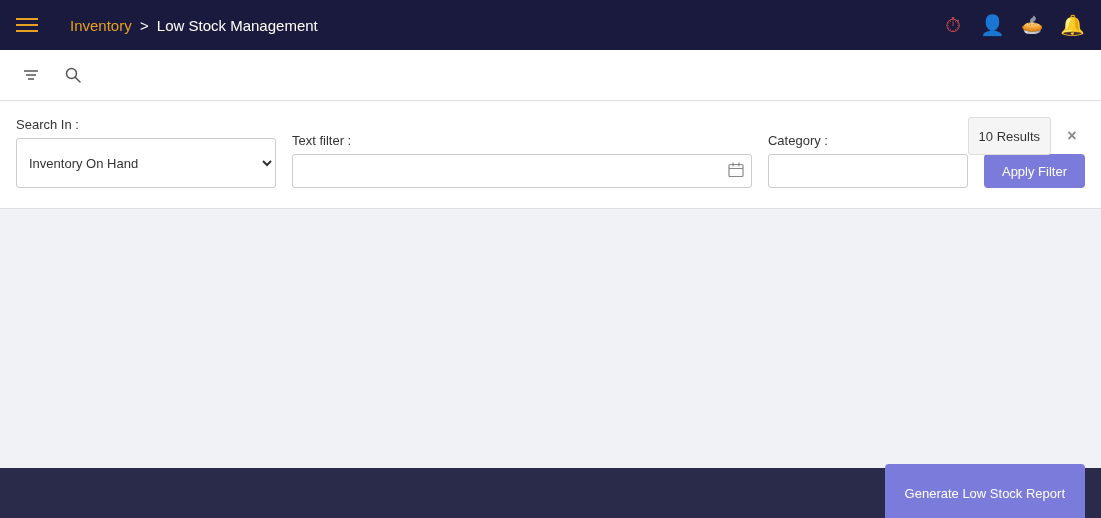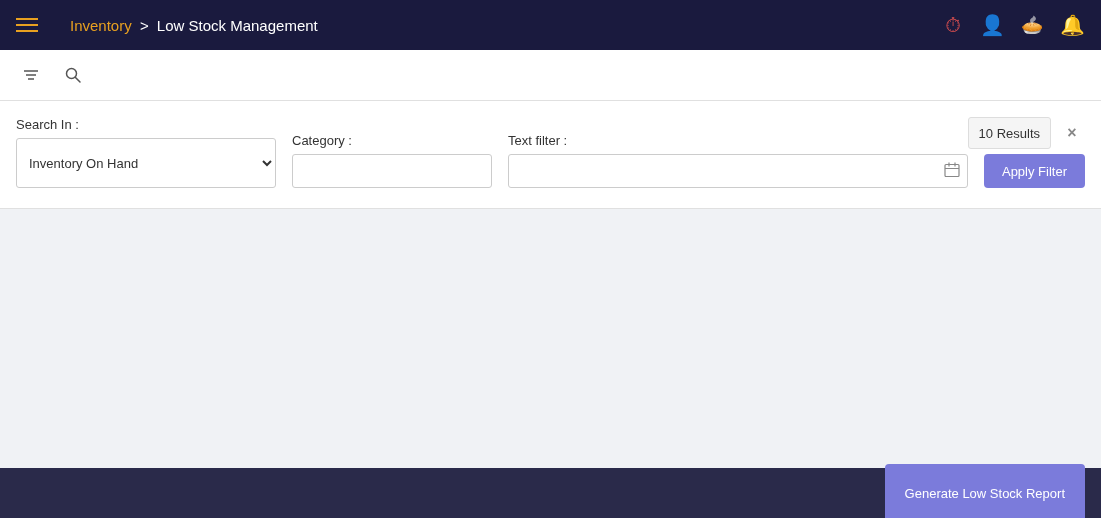--- a/index.html
+++ b/index.html
@@ -184,21 +184,21 @@
     }
 
     .results-badge {
       background: #f5f5f5;
       border: 1px solid #ddd;
       border-radius: 3px;
       padding: 12px 10px;
       font-size: 13px;
       color: #333;
       white-space: nowrap;
-      height: 32px;
+      height: 38px;
       display: flex;
       align-items: center;
     }
 
     .close-btn {
       width: 26px;
       height: 26px;
       display: flex;
       align-items: center;
       justify-content: center;
@@ -301,42 +301,42 @@
     <div class="close-btn">×</div>
   </div>
 
   <div class="filter-row">
 
     <div class="filter-group filter-group-search">
       <label class="filter-label">Search In :</label>
       <select class="filter-select">
         <option value="Inventory On Hand">Inventory On Hand</option>
       </select>
-    </div>
-
-    <div class="filter-group filter-group-category">
-      <label class="filter-label">Category :</label>
-      <input class="filter-input" type="text" style="">
     </div>
 
     <div class="filter-group filter-group-text">
       <label class="filter-label">Text filter :</label>
       <div class="text-filter-wrapper">
         <input class="filter-input" type="text" style="width: 100%; padding-right: 32px;">
         <span class="text-filter-icon">
           <svg width="16" height="16" viewBox="0 0 16 16" fill="none" xmlns="http://www.w3.org/2000/svg">
             <rect x="1" y="3" width="14" height="12" rx="1" stroke="#888" stroke-width="1.2"></rect>
             <line x1="1" y1="7" x2="15" y2="7" stroke="#888" stroke-width="1.2"></line>
             <line x1="5" y1="1" x2="5" y2="5" stroke="#888" stroke-width="1.2"></line>
             <line x1="11" y1="1" x2="11" y2="5" stroke="#888" stroke-width="1.2"></line>
           </svg>
         </span>
       </div>
     </div>
 
+    <div class="filter-group filter-group-category">
+      <label class="filter-label">Category :</label>
+      <input class="filter-input" type="text" style="">
+    </div>
+
     <div style="display:flex;align-items:flex-end;">
       <button class="apply-btn">Apply Filter</button>
     </div>
   </div>
 </div>
 
 <div class="main-content"></div>
 
 <footer class="footer">
   <button class="generate-btn">Generate Low Stock Report</button>

